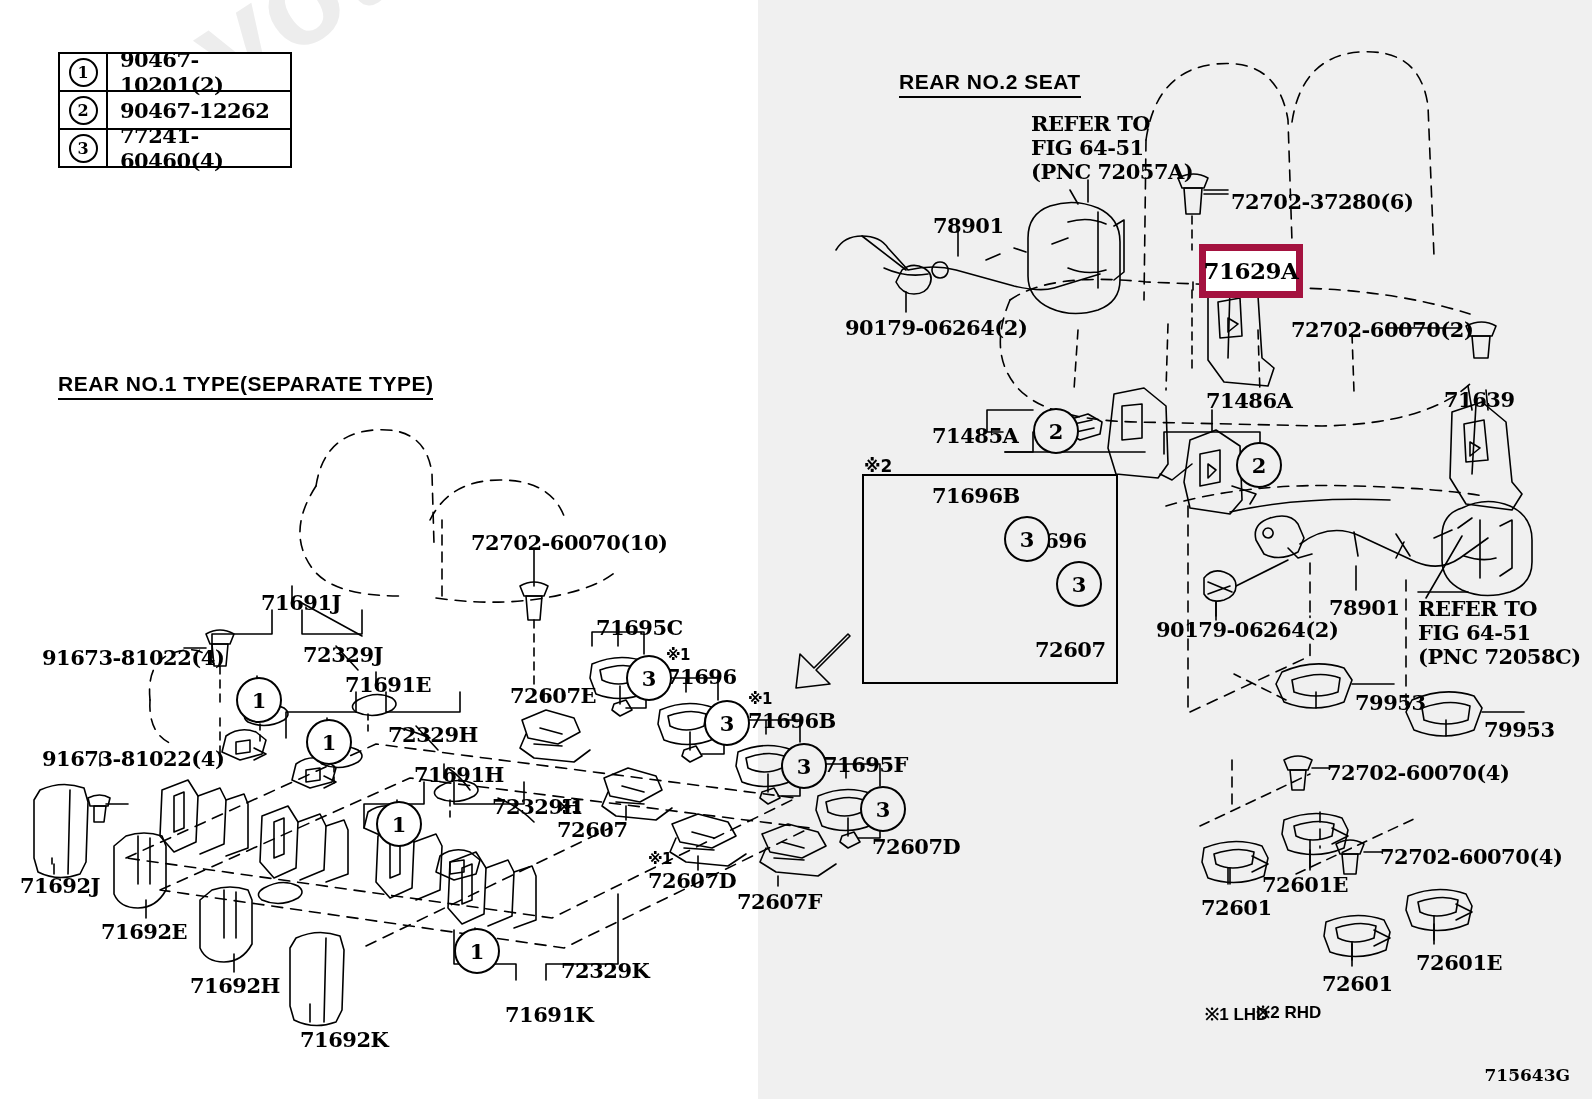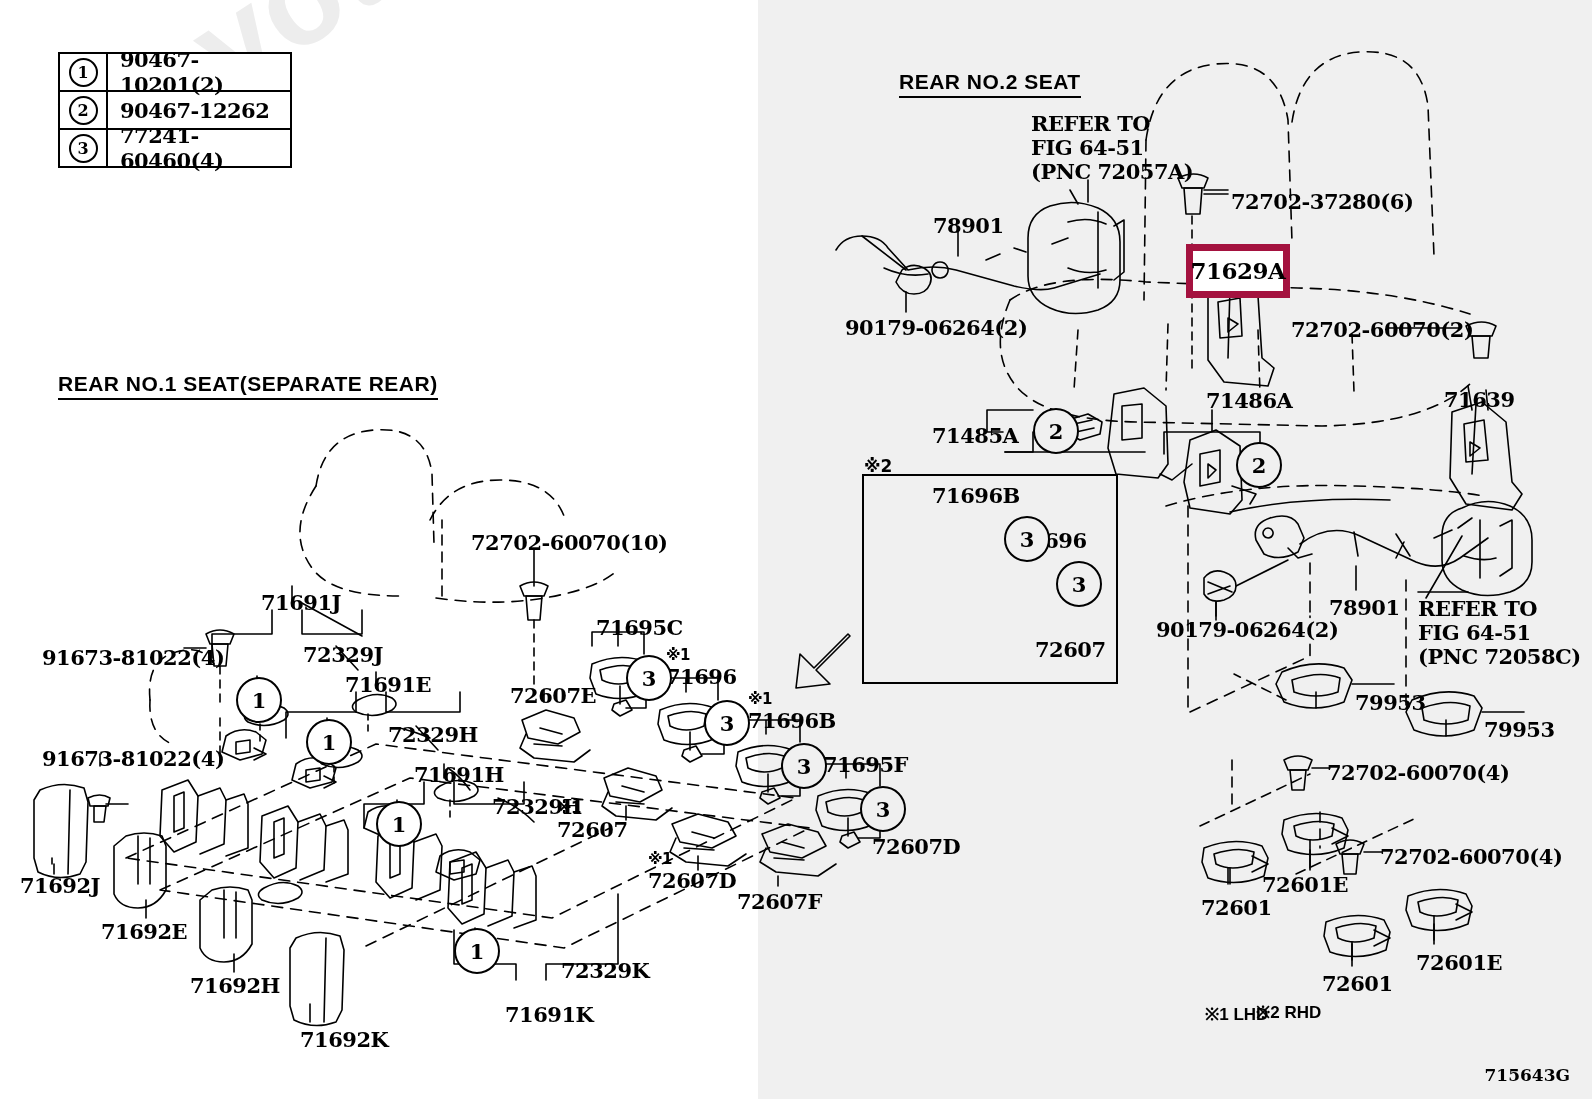--- a/index.html
+++ b/index.html
@@ -22,21 +22,21 @@
   .legend .row{display:flex;align-items:center;height:36px;border-bottom:2.5px solid #000;}
   .legend .row:last-child{border-bottom:none;}
   .legend .cnum{width:46px;display:flex;align-items:center;justify-content:center;
       border-right:2px solid #000;height:100%;}
   .legend .cpn{padding:0 10px 0 12px;font-family:"DejaVu Serif",serif;
       font-size:21px;font-weight:bold;letter-spacing:-0.5px;width:160px;}
   .circ{display:inline-flex;align-items:center;justify-content:center;
       width:25px;height:25px;border:2px solid #000;border-radius:50%;
       font-family:"DejaVu Serif",serif;font-size:16px;font-weight:bold;background:#fff;}
   .hl{position:absolute;border:7px solid #a4123f;background:#fff;
-      display:flex;align-items:center;justify-content:center;}
+      display:flex;align-items:center;justify-content:center;margin-left:13px;}
   .hl span{font-family:"DejaVu Serif",serif;font-size:23px;font-weight:bold;
       letter-spacing:-0.5px;color:#000;padding:1px 8px 3px 8px;}
   .inset{position:absolute;border:2.5px solid #000;background:#f0f0f0;}
   .ccall{position:absolute;width:42px;height:42px;border:2.5px solid #000;
       border-radius:50%;background:#fff;display:flex;align-items:center;
       justify-content:center;font-family:"DejaVu Serif",serif;font-size:21px;
       font-weight:bold;color:#000;}
   .ccall.w{background:#fff;}
   .ccall.g{background:#f0f0f0;}
   .code{position:absolute;right:22px;bottom:14px;font-family:"DejaVu Serif",serif;
@@ -392,21 +392,21 @@
       <div class="cpn">90467-12262</div>
     </div>
     <div class="row">
       <div class="cnum">
         <span class="circ">3</span>
       </div>
       <div class="cpn">77241-60460(4)</div>
     </div>
   </div>
 
-  <div class="title" style="left:58px;top:372px;">REAR NO.1 SEAT(SEPARATE REAR)</div>
+  <div class="title" style="left:58px;top:372px;">REAR NO.1 TYPE(SEPARATE TYPE)</div>
   <div class="title" style="left:899px;top:70px;">REAR NO.2 SEAT</div>
 
   <div class="hl" style="left:1186px;top:244px;width:90px;height:40px;">
     <span>71629A</span>
   </div>
 
   <div class="inset" style="left:862px;top:474px;width:252px;height:206px;"></div>
   <div class="note star" style="left:864px;top:456px;">※2</div>
 
   <div class="note" style="left:1196px;top:1002px;margin-left:9px;">※1 LHD</div>

